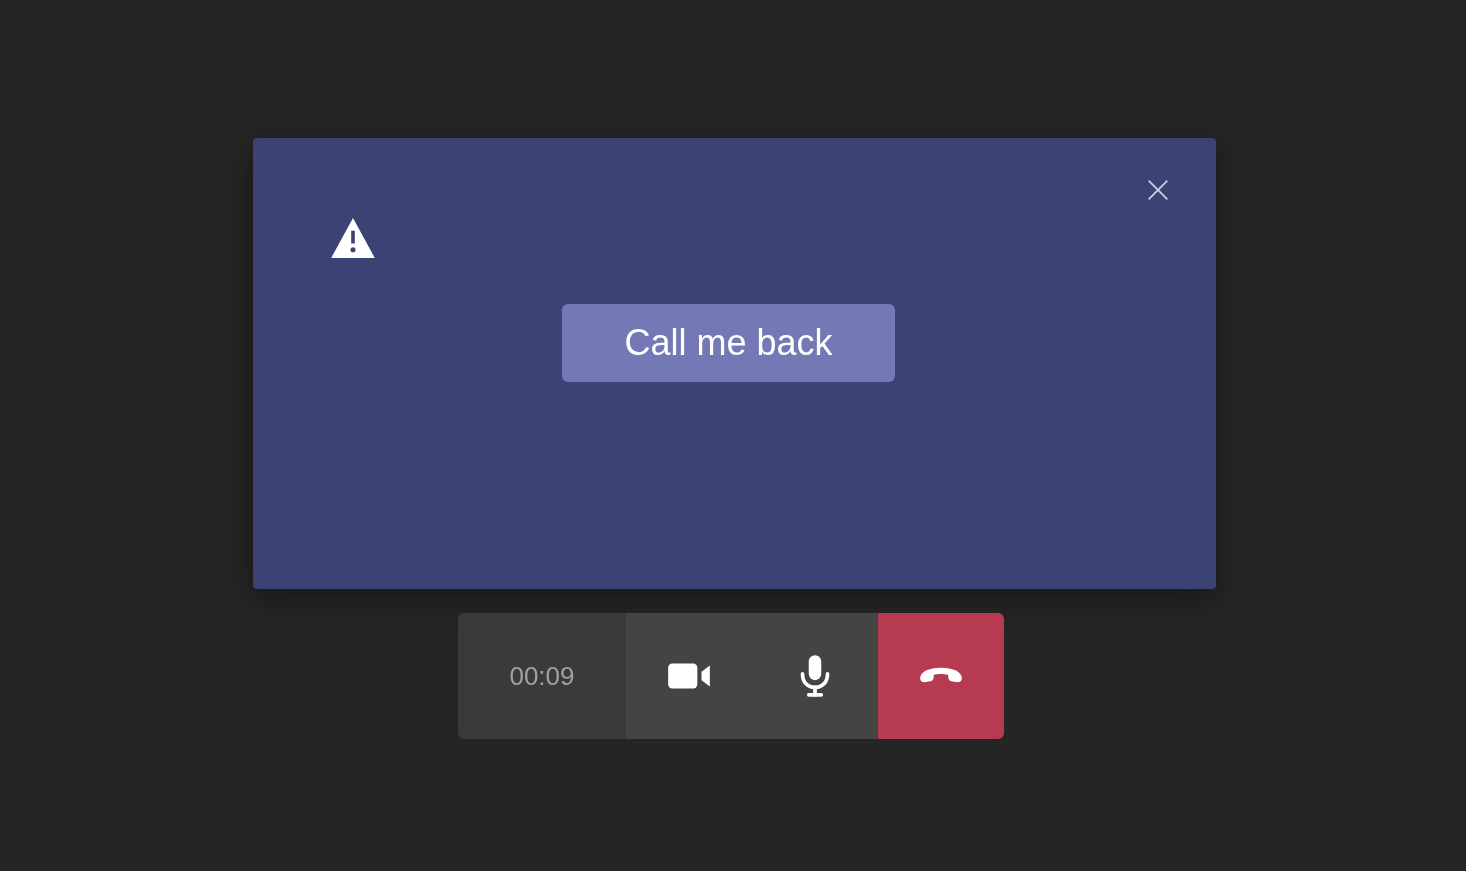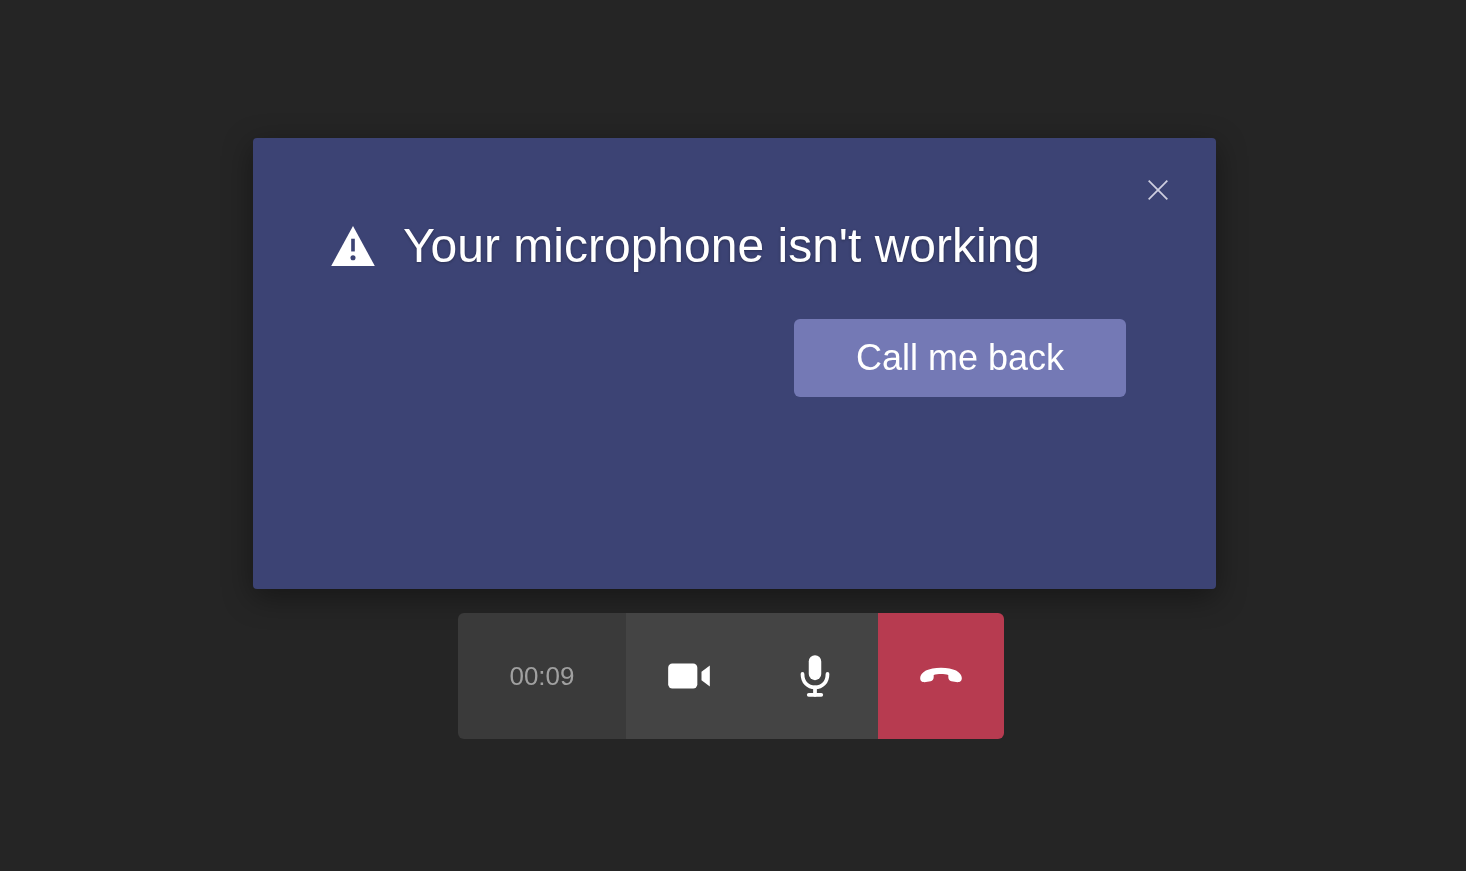--- a/index.html
+++ b/index.html
@@ -71,21 +71,21 @@
       font-size: 36px;
       font-weight: 400;
       margin-top: 32px;
       line-height: 1.35;
       text-shadow: 0 1px 3px rgba(0,0,0,0.3);
       max-width: 760px;
     }
     
     .dialog-actions {
       display: flex;
-      justify-content: flex-end;
+      justify-content: center;
       margin-top: 46px;
       padding-right: 12px;
     }
     
     .call-back-button {
       background-color: #7479b5;
       color: #ffffff;
       border: none;
       border-radius: 6px;
       font-size: 36px;
@@ -144,21 +144,20 @@
       <line x1="20" y1="4" x2="4" y2="20"></line>
     </svg>
   </div>
 
   <div class="dialog-header">
     <svg class="warning-icon" viewBox="0 0 24 22" fill="#ffffff">
       <path d="M12 0 L24 22 L0 22 Z"></path>
       <rect x="11" y="7" width="2" height="7" fill="#3c4374"></rect>
       <circle cx="12" cy="17.5" r="1.4" fill="#3c4374"></circle>
     </svg>
-    <h1 class="dialog-title">Your microphone isn't working</h1>
   </div>
 
 
   <div class="dialog-actions">
     <button class="call-back-button">Call me back</button>
   </div>
 </div>
 
 <div class="call-controls">
   <div class="timer-box">00:09</div>

